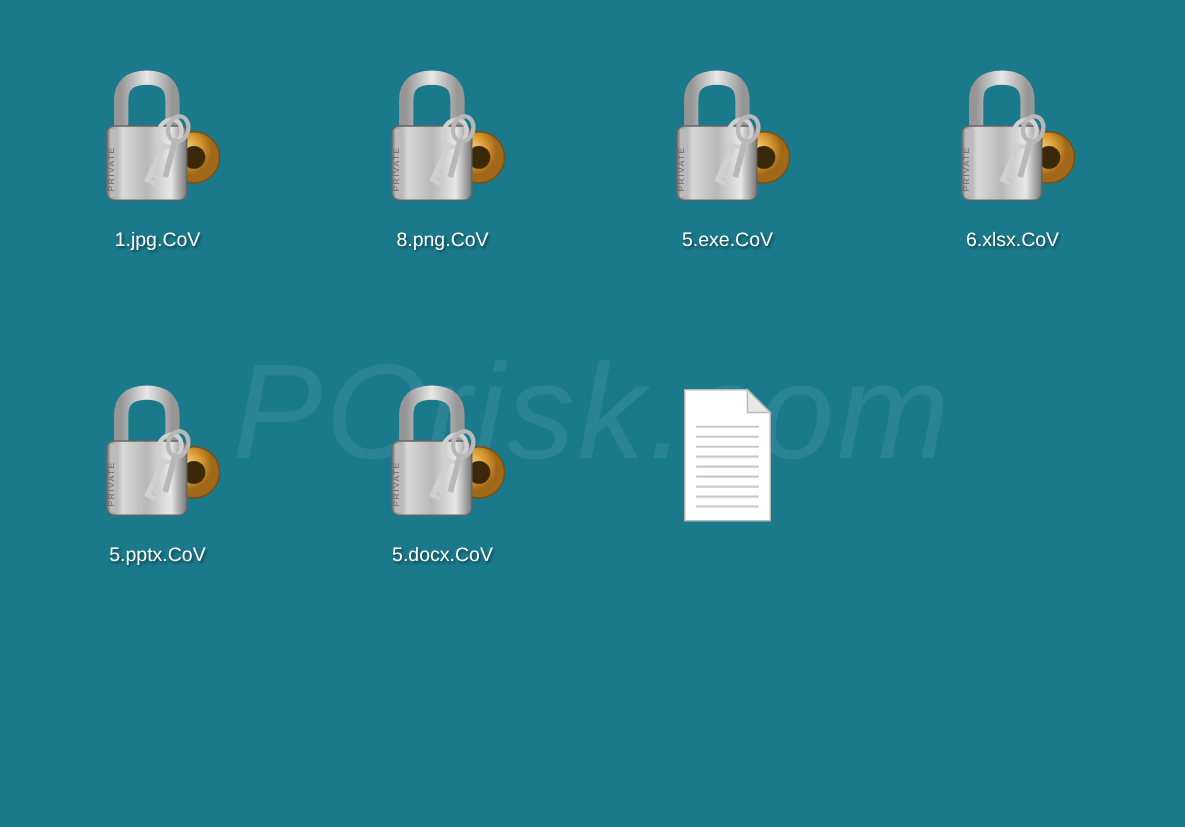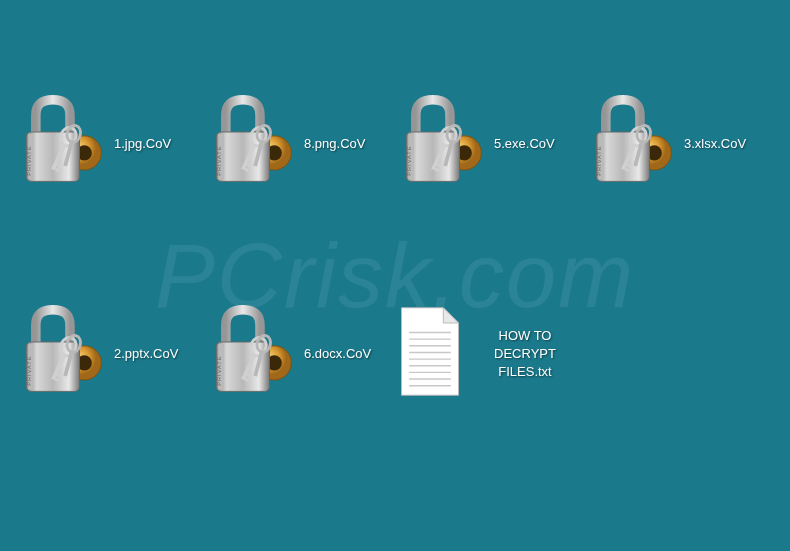--- a/index.html
+++ b/index.html
@@ -30,21 +30,21 @@
       display: grid;
       grid-template-columns: repeat(4, 190px);
       grid-auto-rows: 210px;
       padding: 35px 10px;
       gap: 0;
       position: relative;
       z-index: 1;
     }
     .file-icon {
       display: flex;
-      flex-direction: row;
+      flex-direction: column;
       align-items: center;
       cursor: pointer;
       padding-top: 8px;
     }
     .icon-graphic {
       width: 100px;
       height: 100px;
       display: flex;
       align-items: center;
       justify-content: center;
@@ -174,83 +174,82 @@
             <rect x="-2" y="8" width="4" height="30" fill="#d0d0d0"></rect>
             <rect x="2" y="30" width="5" height="3" fill="#d0d0d0"></rect>
             <rect x="2" y="35" width="4" height="3" fill="#d0d0d0"></rect>
           </g>
         <g transform="translate(64,42) rotate(15)">
             <ellipse cx="0" cy="0" rx="7" ry="9" fill="none" stroke="#b8b8b8" stroke-width="3"></ellipse>
             <rect x="-2" y="7" width="4" height="28" fill="#b8b8b8"></rect>
           </g>
       </svg>
     </div>
-    <div class="file-label">3.xlsx.CoV</div>
-  </div>
-
-  <div class="file-icon">
-    <div class="icon-graphic">
-      <svg class="padlock-svg" viewBox="0 0 100 100">
-        <circle cx="75" cy="62" r="18" fill="url(#brass)" stroke="#7a5010" stroke-width="1"></circle>
-        <circle cx="75" cy="62" r="8" fill="#3a2808"></circle>
-        <path d="M 24 42 L 24 22 Q 24 6 42 6 Q 60 6 60 22 L 60 42" fill="none" stroke="url(#shackle)" stroke-width="10" stroke-linecap="round"></path>
-        <rect x="14" y="40" width="56" height="52" rx="5" fill="url(#lockBody)" stroke="#666" stroke-width="1"></rect>
-        <rect x="16" y="42" width="6" height="48" fill="#bababa"></rect>
-        <text x="19" y="86" font-size="6" fill="#666" transform="rotate(-90 19 86)" letter-spacing="1">PRIVATE</text>
-        <g transform="translate(58,45) rotate(25)">
-            <ellipse cx="0" cy="0" rx="8" ry="10" fill="none" stroke="#d0d0d0" stroke-width="3"></ellipse>
-            <rect x="-2" y="8" width="4" height="30" fill="#d0d0d0"></rect>
-            <rect x="2" y="30" width="5" height="3" fill="#d0d0d0"></rect>
-            <rect x="2" y="35" width="4" height="3" fill="#d0d0d0"></rect>
-          </g>
-        <g transform="translate(64,42) rotate(15)">
-            <ellipse cx="0" cy="0" rx="7" ry="9" fill="none" stroke="#b8b8b8" stroke-width="3"></ellipse>
-            <rect x="-2" y="7" width="4" height="28" fill="#b8b8b8"></rect>
-          </g>
-      </svg>
-    </div>
-    <div class="file-label">2.pptx.CoV</div>
-  </div>
-
-  <div class="file-icon">
-    <div class="icon-graphic">
-      <svg class="padlock-svg" viewBox="0 0 100 100">
-        <circle cx="75" cy="62" r="18" fill="url(#brass)" stroke="#7a5010" stroke-width="1"></circle>
-        <circle cx="75" cy="62" r="8" fill="#3a2808"></circle>
-        <path d="M 24 42 L 24 22 Q 24 6 42 6 Q 60 6 60 22 L 60 42" fill="none" stroke="url(#shackle)" stroke-width="10" stroke-linecap="round"></path>
-        <rect x="14" y="40" width="56" height="52" rx="5" fill="url(#lockBody)" stroke="#666" stroke-width="1"></rect>
-        <rect x="16" y="42" width="6" height="48" fill="#bababa"></rect>
-        <text x="19" y="86" font-size="6" fill="#666" transform="rotate(-90 19 86)" letter-spacing="1">PRIVATE</text>
-        <g transform="translate(58,45) rotate(25)">
-            <ellipse cx="0" cy="0" rx="8" ry="10" fill="none" stroke="#d0d0d0" stroke-width="3"></ellipse>
-            <rect x="-2" y="8" width="4" height="30" fill="#d0d0d0"></rect>
-            <rect x="2" y="30" width="5" height="3" fill="#d0d0d0"></rect>
-            <rect x="2" y="35" width="4" height="3" fill="#d0d0d0"></rect>
-          </g>
-        <g transform="translate(64,42) rotate(15)">
-            <ellipse cx="0" cy="0" rx="7" ry="9" fill="none" stroke="#b8b8b8" stroke-width="3"></ellipse>
-            <rect x="-2" y="7" width="4" height="28" fill="#b8b8b8"></rect>
-          </g>
-      </svg>
-    </div>
-    <div class="file-label">6.docx.CoV</div>
+    <div class="file-label">6.xlsx.CoV</div>
+  </div>
+
+  <div class="file-icon">
+    <div class="icon-graphic">
+      <svg class="padlock-svg" viewBox="0 0 100 100">
+        <circle cx="75" cy="62" r="18" fill="url(#brass)" stroke="#7a5010" stroke-width="1"></circle>
+        <circle cx="75" cy="62" r="8" fill="#3a2808"></circle>
+        <path d="M 24 42 L 24 22 Q 24 6 42 6 Q 60 6 60 22 L 60 42" fill="none" stroke="url(#shackle)" stroke-width="10" stroke-linecap="round"></path>
+        <rect x="14" y="40" width="56" height="52" rx="5" fill="url(#lockBody)" stroke="#666" stroke-width="1"></rect>
+        <rect x="16" y="42" width="6" height="48" fill="#bababa"></rect>
+        <text x="19" y="86" font-size="6" fill="#666" transform="rotate(-90 19 86)" letter-spacing="1">PRIVATE</text>
+        <g transform="translate(58,45) rotate(25)">
+            <ellipse cx="0" cy="0" rx="8" ry="10" fill="none" stroke="#d0d0d0" stroke-width="3"></ellipse>
+            <rect x="-2" y="8" width="4" height="30" fill="#d0d0d0"></rect>
+            <rect x="2" y="30" width="5" height="3" fill="#d0d0d0"></rect>
+            <rect x="2" y="35" width="4" height="3" fill="#d0d0d0"></rect>
+          </g>
+        <g transform="translate(64,42) rotate(15)">
+            <ellipse cx="0" cy="0" rx="7" ry="9" fill="none" stroke="#b8b8b8" stroke-width="3"></ellipse>
+            <rect x="-2" y="7" width="4" height="28" fill="#b8b8b8"></rect>
+          </g>
+      </svg>
+    </div>
+    <div class="file-label">5.pptx.CoV</div>
+  </div>
+
+  <div class="file-icon">
+    <div class="icon-graphic">
+      <svg class="padlock-svg" viewBox="0 0 100 100">
+        <circle cx="75" cy="62" r="18" fill="url(#brass)" stroke="#7a5010" stroke-width="1"></circle>
+        <circle cx="75" cy="62" r="8" fill="#3a2808"></circle>
+        <path d="M 24 42 L 24 22 Q 24 6 42 6 Q 60 6 60 22 L 60 42" fill="none" stroke="url(#shackle)" stroke-width="10" stroke-linecap="round"></path>
+        <rect x="14" y="40" width="56" height="52" rx="5" fill="url(#lockBody)" stroke="#666" stroke-width="1"></rect>
+        <rect x="16" y="42" width="6" height="48" fill="#bababa"></rect>
+        <text x="19" y="86" font-size="6" fill="#666" transform="rotate(-90 19 86)" letter-spacing="1">PRIVATE</text>
+        <g transform="translate(58,45) rotate(25)">
+            <ellipse cx="0" cy="0" rx="8" ry="10" fill="none" stroke="#d0d0d0" stroke-width="3"></ellipse>
+            <rect x="-2" y="8" width="4" height="30" fill="#d0d0d0"></rect>
+            <rect x="2" y="30" width="5" height="3" fill="#d0d0d0"></rect>
+            <rect x="2" y="35" width="4" height="3" fill="#d0d0d0"></rect>
+          </g>
+        <g transform="translate(64,42) rotate(15)">
+            <ellipse cx="0" cy="0" rx="7" ry="9" fill="none" stroke="#b8b8b8" stroke-width="3"></ellipse>
+            <rect x="-2" y="7" width="4" height="28" fill="#b8b8b8"></rect>
+          </g>
+      </svg>
+    </div>
+    <div class="file-label">5.docx.CoV</div>
   </div>
 
   <div class="file-icon">
     <div class="icon-graphic">
       <svg class="textfile-svg" viewBox="0 0 80 100">
         <path d="M 10 4 L 54 4 L 70 20 L 70 96 L 10 96 Z" fill="#ffffff" stroke="#b8b8b8" stroke-width="1"></path>
         <path d="M 54 4 L 54 20 L 70 20 Z" fill="#e8e8e8" stroke="#b8b8b8" stroke-width="1"></path>
         <line x1="18" y1="30" x2="62" y2="30" stroke="#c8c8c8" stroke-width="1.5"></line>
         <line x1="18" y1="37" x2="62" y2="37" stroke="#c8c8c8" stroke-width="1.5"></line>
         <line x1="18" y1="44" x2="62" y2="44" stroke="#c8c8c8" stroke-width="1.5"></line>
         <line x1="18" y1="51" x2="62" y2="51" stroke="#c8c8c8" stroke-width="1.5"></line>
         <line x1="18" y1="58" x2="62" y2="58" stroke="#c8c8c8" stroke-width="1.5"></line>
         <line x1="18" y1="65" x2="62" y2="65" stroke="#c8c8c8" stroke-width="1.5"></line>
         <line x1="18" y1="72" x2="62" y2="72" stroke="#c8c8c8" stroke-width="1.5"></line>
         <line x1="18" y1="79" x2="62" y2="79" stroke="#c8c8c8" stroke-width="1.5"></line>
         <line x1="18" y1="86" x2="62" y2="86" stroke="#c8c8c8" stroke-width="1.5"></line>
       </svg>
     </div>
-    <div class="file-label">HOW TO DECRYPT FILES.txt</div>
   </div>
 
 </div>
 
 </body></html>

